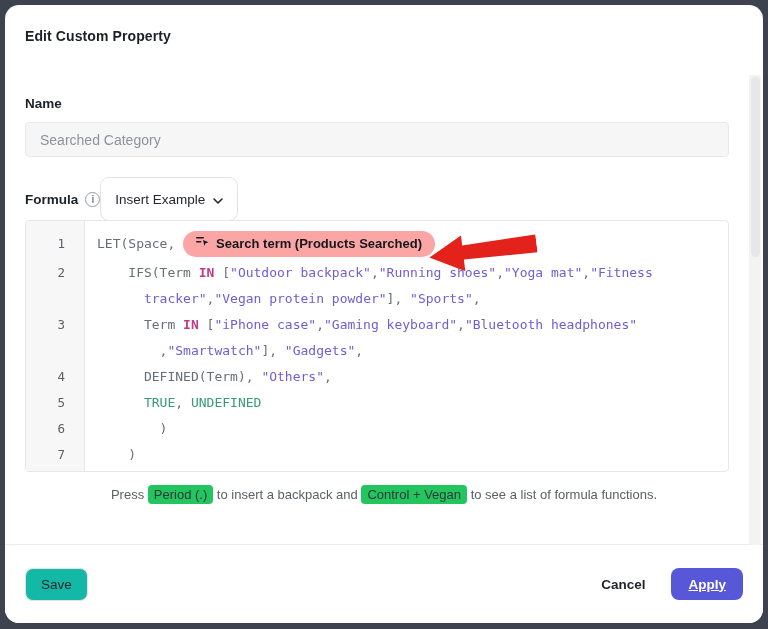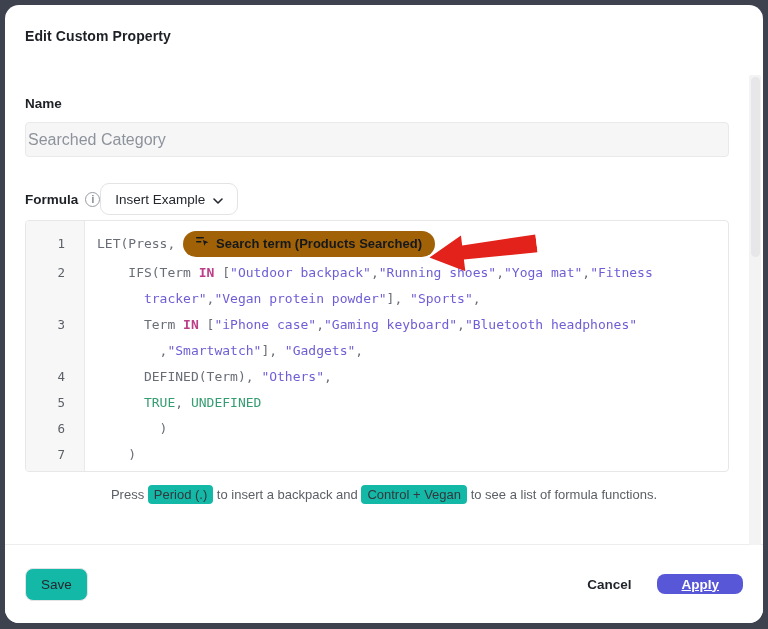--- a/index.html
+++ b/index.html
@@ -9,62 +9,62 @@
   *{box-sizing:border-box;margin:0;padding:0;}
   html,body{width:768px;height:629px;overflow:hidden;}
   body{font-family:"Liberation Sans",sans-serif;background:var(--backdrop);}
   .stage{position:relative;width:768px;height:629px;background:var(--backdrop);}
   .modal{position:absolute;left:5px;top:5px;right:5px;bottom:6px;background:#fff;
          border-radius:14px;overflow:hidden;display:flex;flex-direction:column;}
   .content{flex:1;position:relative;padding:0 20px;}
   .title{margin-top:23px;font-size:14px;font-weight:700;color:#1d2025;letter-spacing:.1px;}
   .field-label{display:block;margin-top:52px;font-size:13.5px;font-weight:700;color:#1d2025;}
   .name-input{margin-top:11px;width:704px;height:35px;background:#f6f6f7;border:1px solid #e9e9eb;
-         border-radius:4px;padding:0 2px;font-size:16px;color:#8e939b;outline:none;
+         border-radius:4px;padding:0 14px;font-size:14px;color:#8e939b;outline:none;
          font-family:"Liberation Sans",sans-serif;}
   .formula-row{margin-top:26px;display:flex;align-items:center;height:32px;}
   .formula-label-wrap{display:flex;align-items:center;gap:7px;}
   .formula-label{font-size:13.5px;font-weight:700;color:#1d2025;}
   .info-icon{width:15px;height:15px;border:1px solid #979ba2;border-radius:50%;color:#7f848b;
          font-size:10px;line-height:13px;text-align:center;font-weight:600;display:inline-block;}
   .insert-btn{display:flex;align-items:center;gap:8px;background:#fff;border:1px solid #e3e3e6;
-         border-radius:9px;height:32px;padding:0 14px;font-size:13.5px;font-weight:500;color:#24272d;cursor:pointer;
+         border-radius:9px;height:44px;padding:0 14px;font-size:13.5px;font-weight:500;color:#24272d;cursor:pointer;
          font-family:"Liberation Sans",sans-serif;}
   .editor{position:relative;margin-top:5px;width:704px;height:252px;border:1px solid #e7e7e9;
          border-radius:4px;overflow:hidden;background:#fff;
          font-family:"DejaVu Sans Mono","Liberation Mono",monospace;font-size:13px;}
   .editor::before{content:"";position:absolute;left:0;top:0;bottom:0;width:58px;
          background:#f7f7f8;border-right:1px solid #e9e9eb;}
   .editor-inner{position:relative;padding:7px 0;}
   .code-line{display:flex;}
   .gutter-cell{flex:0 0 58px;text-align:right;padding-right:19px;color:#5d6166;
          font-size:12.5px;line-height:26px;}
   .code-cell{flex:1;padding-left:13px;white-space:pre;}
   .code-row{line-height:26px;}
   .seg-plain{color:var(--plain);}
   .seg-str{color:var(--str);}
   .seg-kw{color:var(--kw);font-weight:700;}
   .seg-green{color:var(--grn);}
   .prop-pill{display:inline-flex;align-items:center;gap:7px;vertical-align:middle;height:26px;
-         background:#a16207;border-radius:13px;padding:0 13px;margin:3px 0;
+         background:#fca5a5;border-radius:13px;padding:0 13px;margin:3px 0;
          font-family:"Liberation Sans",sans-serif;font-size:13px;font-weight:700;color:#15181d;cursor:pointer;}
   .arrow-annot{position:absolute;left:424px;top:226px;width:108px;height:40px;
          transform:rotate(-7deg);pointer-events:none;}
   .hint{margin-top:15px;text-align:center;font-size:13px;color:#5c6066;}
-  .kbd{background:#14b8a6;border-radius:4px;padding:2px 6px;color:#33373d;font-weight:500;}
+  .kbd{background:#22c55e;border-radius:4px;padding:2px 6px;color:#33373d;font-weight:500;}
   .scroll-track{position:absolute;right:2px;top:70px;width:12px;height:470px;background:#f3f3f4;
          border-radius:2px;}
   .scroll-thumb{position:absolute;left:1.5px;top:2px;width:9px;height:180px;background:#e7e7ea;border-radius:5px;}
   .footer{flex:0 0 79px;border-top:1px solid #ededf0;display:flex;align-items:center;
          justify-content:space-between;padding:0 20px;background:#fff;}
   .btn{font-family:"Liberation Sans",sans-serif;font-size:13.5px;cursor:pointer;border-radius:8px;}
   .save-btn{background:#14b8a6;border:1px solid #e3e3e6;height:33px;padding:0 15px;font-weight:500;color:#24272d;}
   .footer-right{display:flex;align-items:center;gap:26px;}
   .cancel-btn{background:none;border:none;font-weight:700;color:#1f2329;padding:0;margin-left:24px;}
-  .apply-btn{background:var(--accent);border:none;color:#fff;font-weight:600;height:20px;padding:0 24px;text-decoration:underline;}
+  .apply-btn{background:var(--accent);border:none;color:#fff;font-weight:600;height:32px;padding:0 17px;text-decoration:underline;}
 </style>
 </head>
 <body>
 
 <div class="stage">
   <div class="modal">
     <div class="content">
 
       <h1 class="title">Edit Custom Property</h1>
 
@@ -83,21 +83,21 @@
                 <path d="M1 1l4 4 4-4" fill="none" stroke="#24272d" stroke-width="1.6" stroke-linecap="round" stroke-linejoin="round"></path>
               </svg>
           </span>
         </button>
       </div>
 
       <div class="editor">
         <div class="editor-inner" id="editor-lines">
             <div class="code-line">
               <div class="gutter-cell" style="line-height: 32px;">1</div>
-              <div class="code-cell"><div class="code-row"><span class="seg-plain">LET(Press, </span><span class="prop-pill"><span><svg width="13" height="12" viewBox="0 0 13 12">
+              <div class="code-cell"><div class="code-row"><span class="seg-plain">LET(Space, </span><span class="prop-pill"><span><svg width="13" height="12" viewBox="0 0 13 12">
                         <rect x="0" y="1" width="8" height="1.6" rx="0.8" fill="#15181d"></rect>
                         <rect x="0" y="5" width="5.5" height="1.6" rx="0.8" fill="#15181d"></rect>
                         <polygon points="7,4 12.5,6.2 9.6,7.2 8.4,10" fill="#15181d"></polygon>
                       </svg></span><span>Search term (Products Searched)</span></span><span class="seg-plain"> ,</span></div></div>
             </div>
             <div class="code-line">
               <div class="gutter-cell">2</div>
               <div class="code-cell"><div class="code-row"><span class="seg-plain">    IFS(Term </span><span class="seg-kw">IN</span><span class="seg-plain"> [</span><span class="seg-str">"Outdoor backpack"</span><span class="seg-plain">,</span><span class="seg-str">"Running shoes"</span><span class="seg-plain">,</span><span class="seg-str">"Yoga mat"</span><span class="seg-plain">,</span><span class="seg-str">"Fitness</span></div><div class="code-row"><span class="seg-plain">      </span><span class="seg-str">tracker"</span><span class="seg-plain">,</span><span class="seg-str">"Vegan protein powder"</span><span class="seg-plain">], </span><span class="seg-str">"Sports"</span><span class="seg-plain">,</span></div></div>
             </div>
             <div class="code-line">

